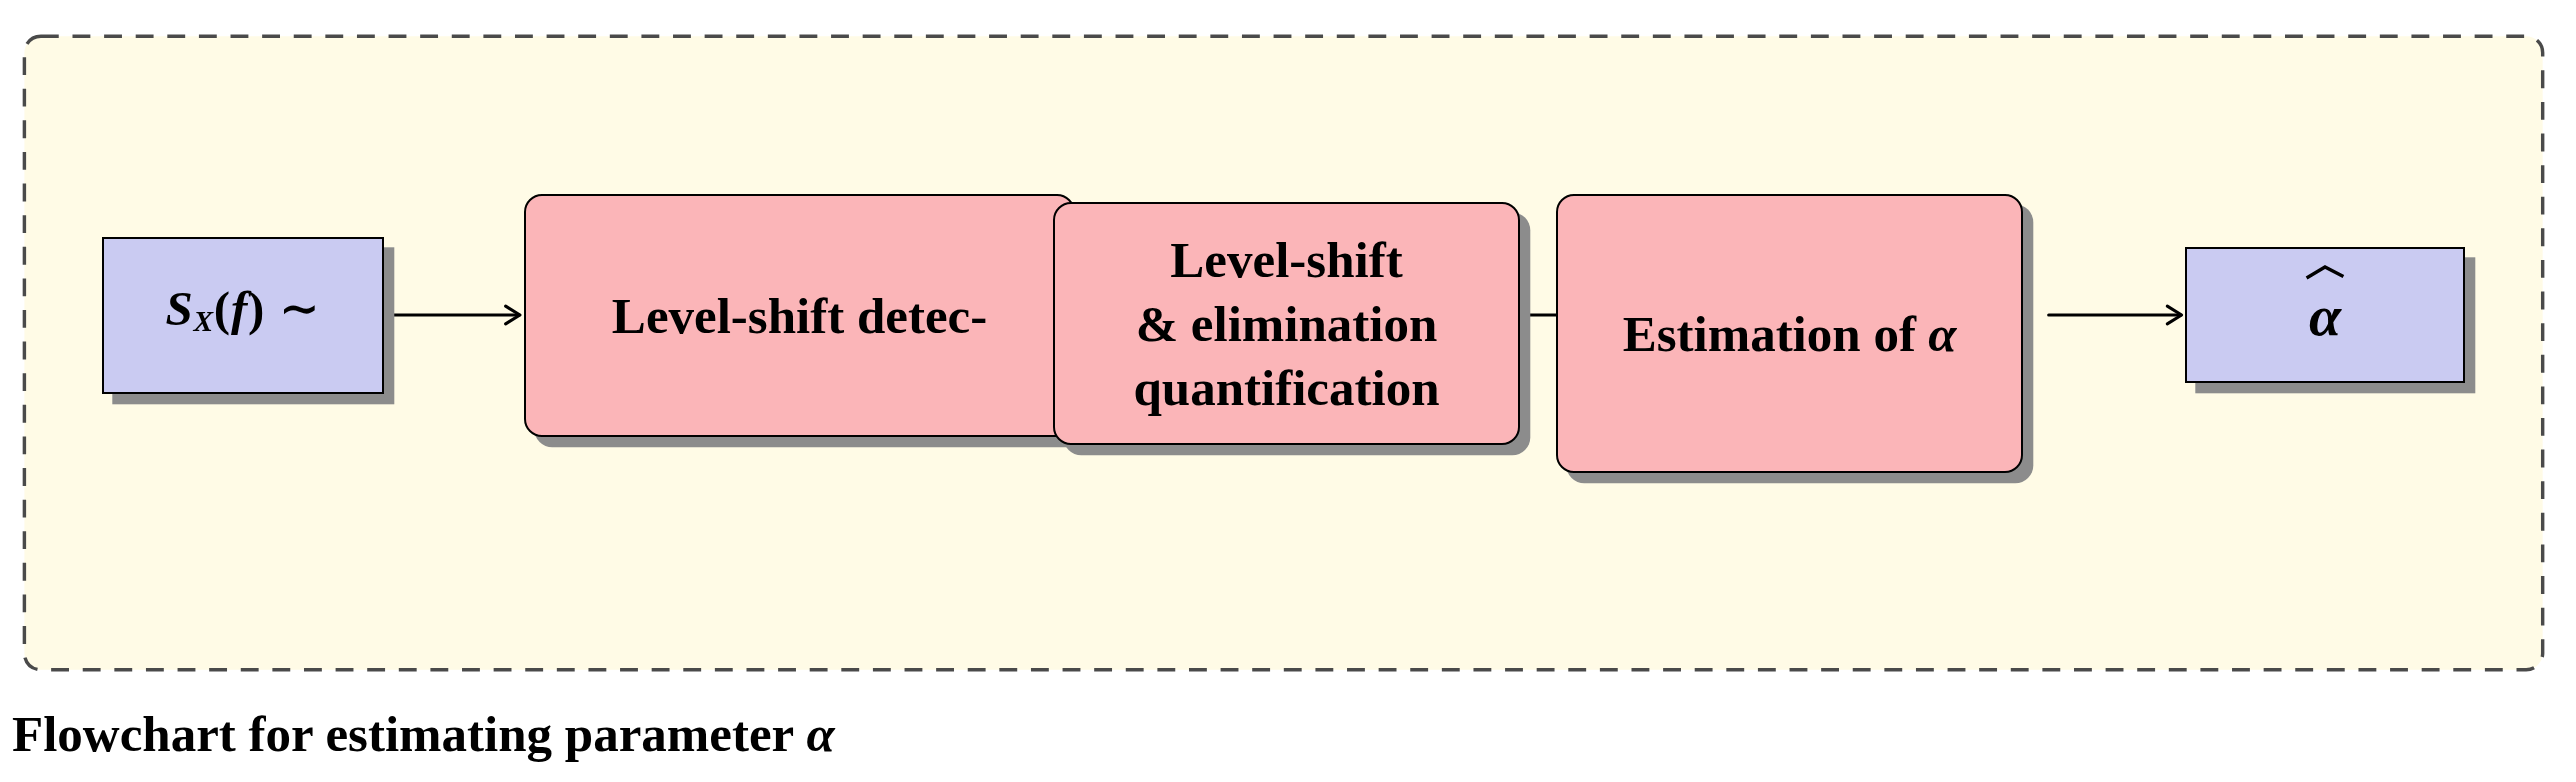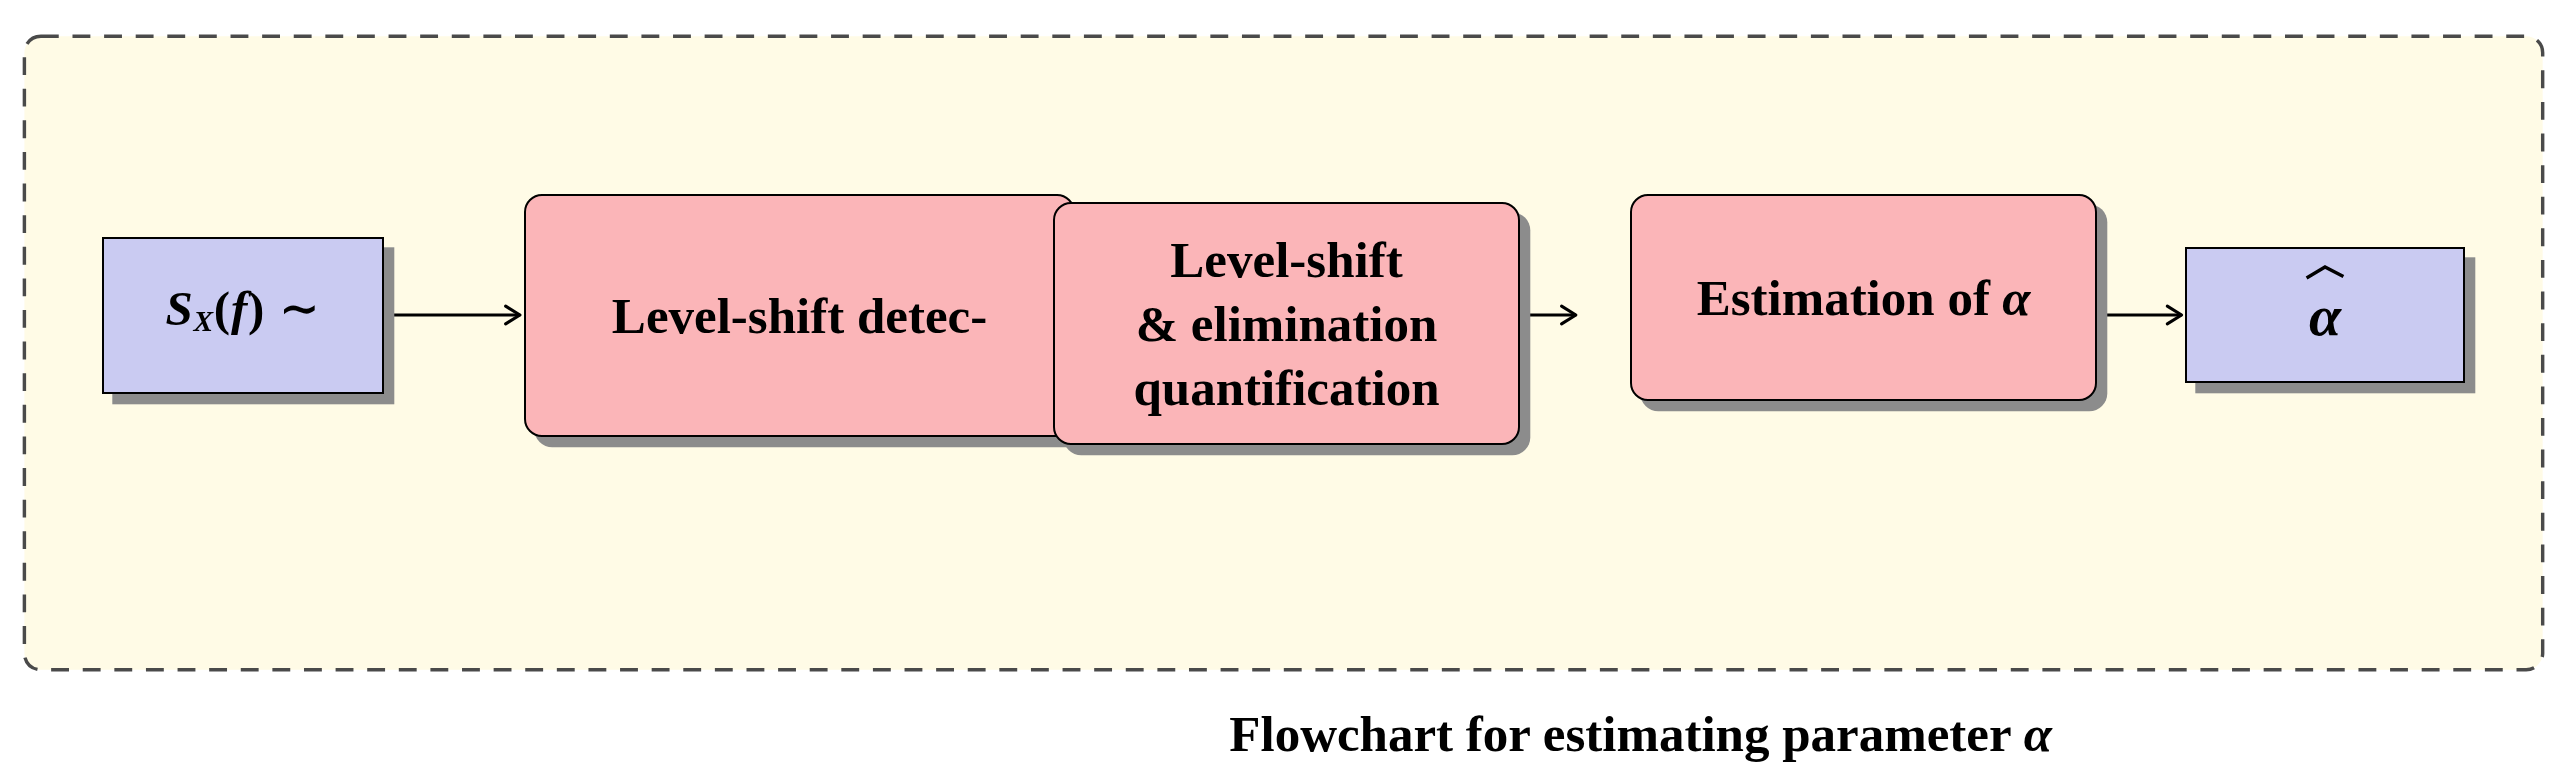--- a/index.html
+++ b/index.html
@@ -29,42 +29,42 @@
     border:2.7px solid var(--box_border,#000);
     box-shadow:10.3px 10.3px 0 var(--shadow,#8c8c8c);
     display:flex;align-items:center;justify-content:center;
     text-align:center;
   }
   .blue{background:var(--box_blue,#CACBF2);}
   .pink{background:var(--box_pink,#FBB5B8);border-radius:18px;}
   #source-box{left:102px;top:237px;width:282px;height:157px;font-size:49px;}
   #process-box-1{left:524px;top:194px;width:551px;height:243px;}
   #process-box-2{left:1053px;top:194px;width:467px;height:243px;margin-top:8px;}
-  #process-box-3{left:1630px;top:194px;width:467px;height:207px;}
+  #process-box-3{left:1556px;top:194px;width:467px;height:279px;}
   #result-box{left:2185px;top:247px;width:280px;height:136px;font-size:58px;}
   .label{font-size:51px;line-height:64px;}
   .label .line{display:block;white-space:nowrap;}
   .math{line-height:65px;letter-spacing:0.7px;}
   .it{font-style:italic;}
   .rm{font-style:normal;}
   .sub{font-size:0.6em;vertical-align:-0.22em;}
   .sup{font-size:0.6em;vertical-align:0.5em;}
   .tilde{margin-left:0.28em;}
   .alpha-gap{margin-left:0.24em;}
   svg.arrow{position:absolute;top:300px;height:30px;overflow:visible;}
   svg.arrow line,svg.arrow path{
     stroke:var(--box_border,#000);stroke-width:4.5;fill:none;
     stroke-linecap:round;stroke-linejoin:round;
   }
   .alphahat{position:relative;display:inline-block;}
   .alphahat .hat{position:absolute;left:50%;top:-16.5px;transform:translateX(-50%);}
   .alphahat .hat polyline{stroke:var(--box_border,#000);stroke-width:5;fill:none;}
   .caption{
-    position:absolute;left:4px;top:705px;width:2048px;
-    text-align:right;font-size:51px;line-height:58px;white-space:nowrap;
+    position:absolute;left:12px;top:705px;width:2048px;
+    text-align:left;font-size:51px;line-height:58px;white-space:nowrap;
   }
 </style>
 </head>
 <body>
 
 <div class="canvas">
 
   <svg class="frame" width="2576" height="783" aria-hidden="true" viewBox="0 0 3749 1139">
     <rect x="35.5" y="52.5" width="3665" height="922" rx="24" ry="24" style="fill:var(--frame_fill,#FFFBE6);stroke:var(--frame_dash,#4A4A4A);stroke-width:5;" stroke-dasharray="26 20"></rect>
   </svg>

